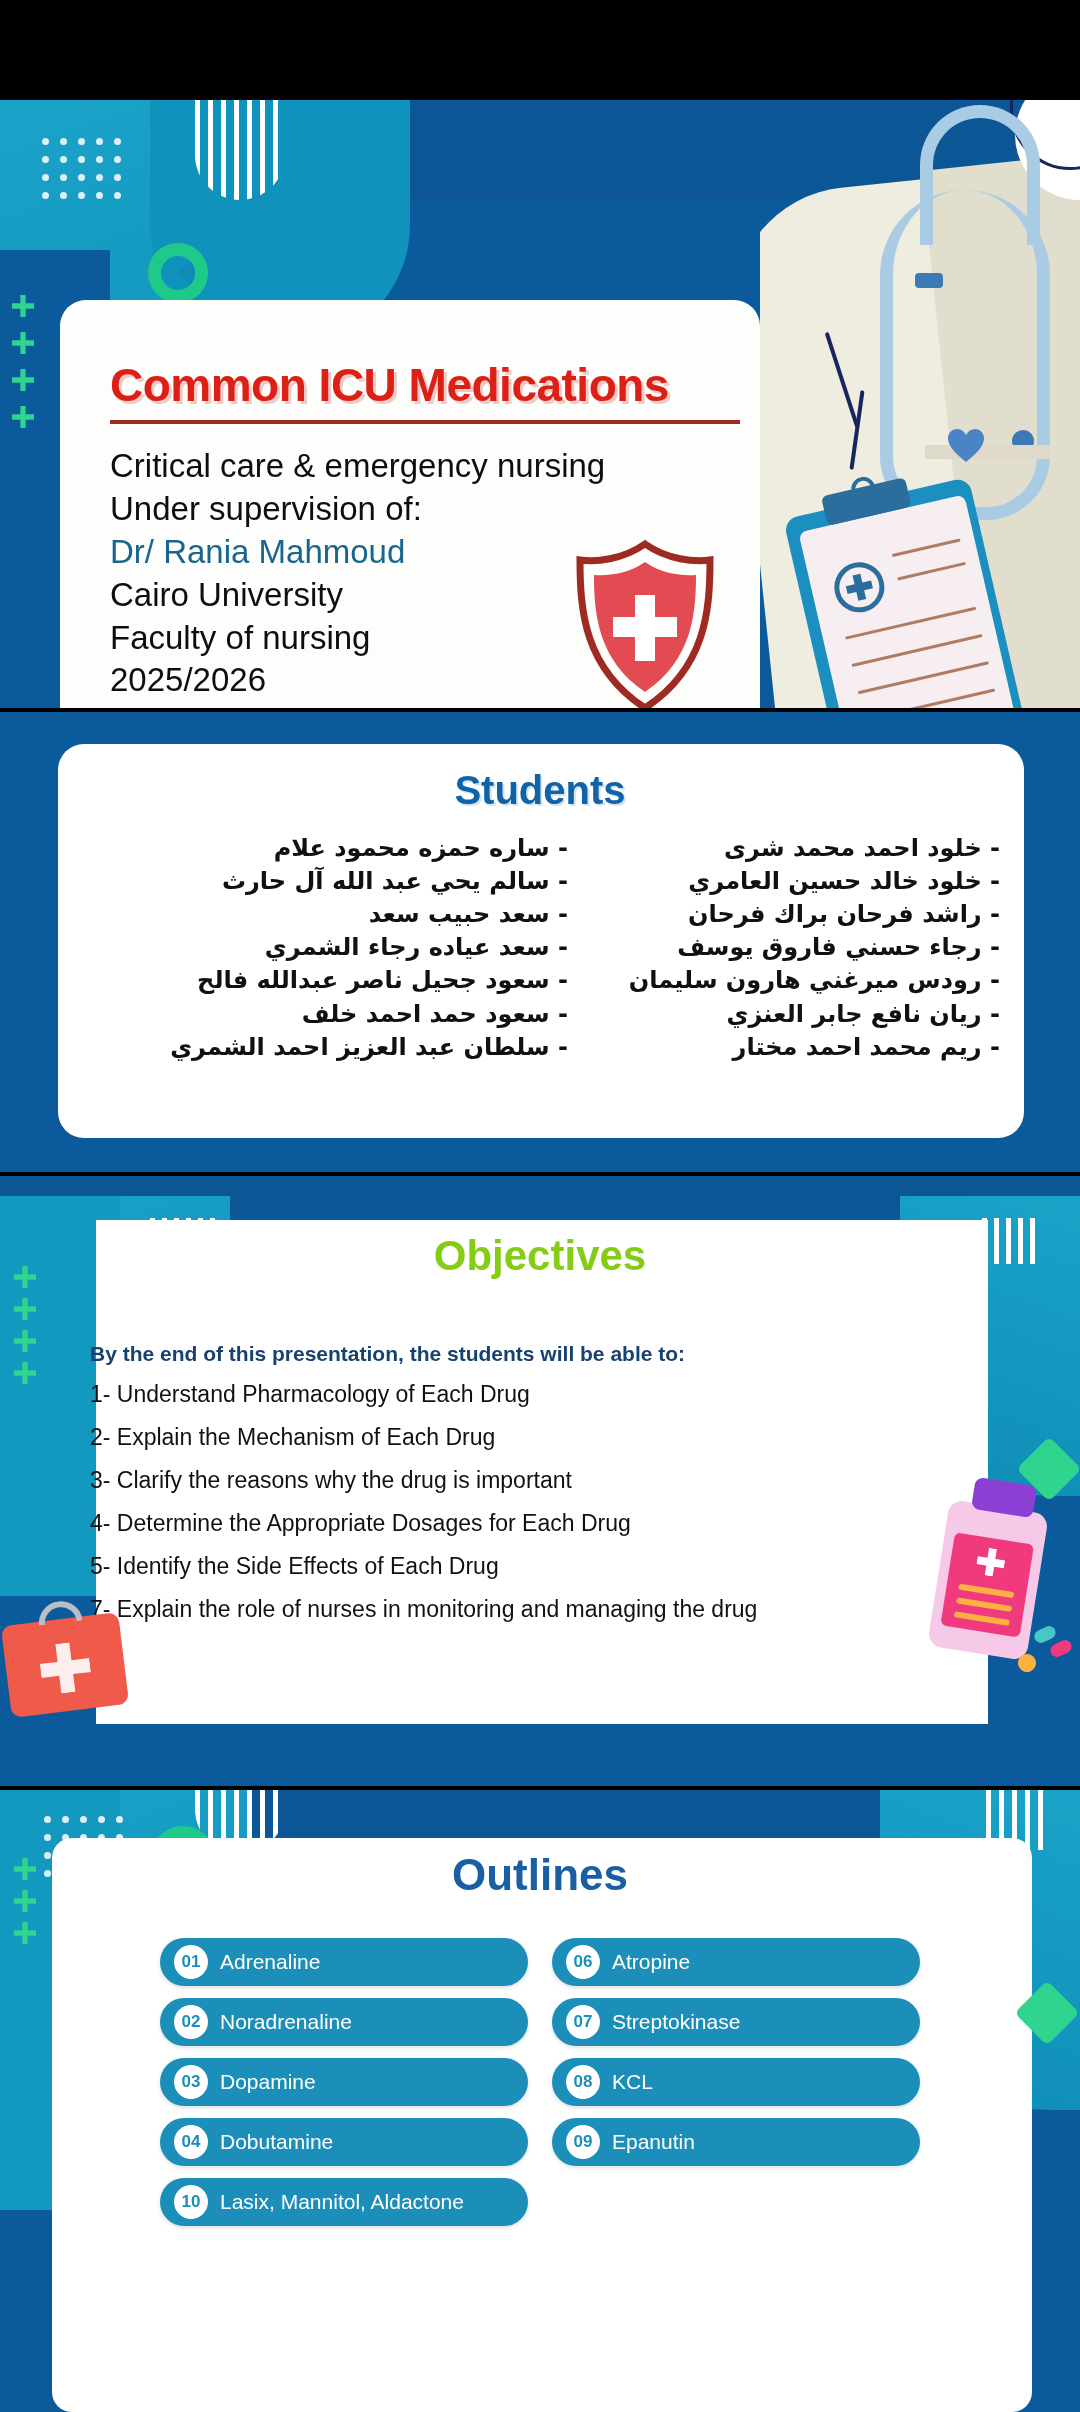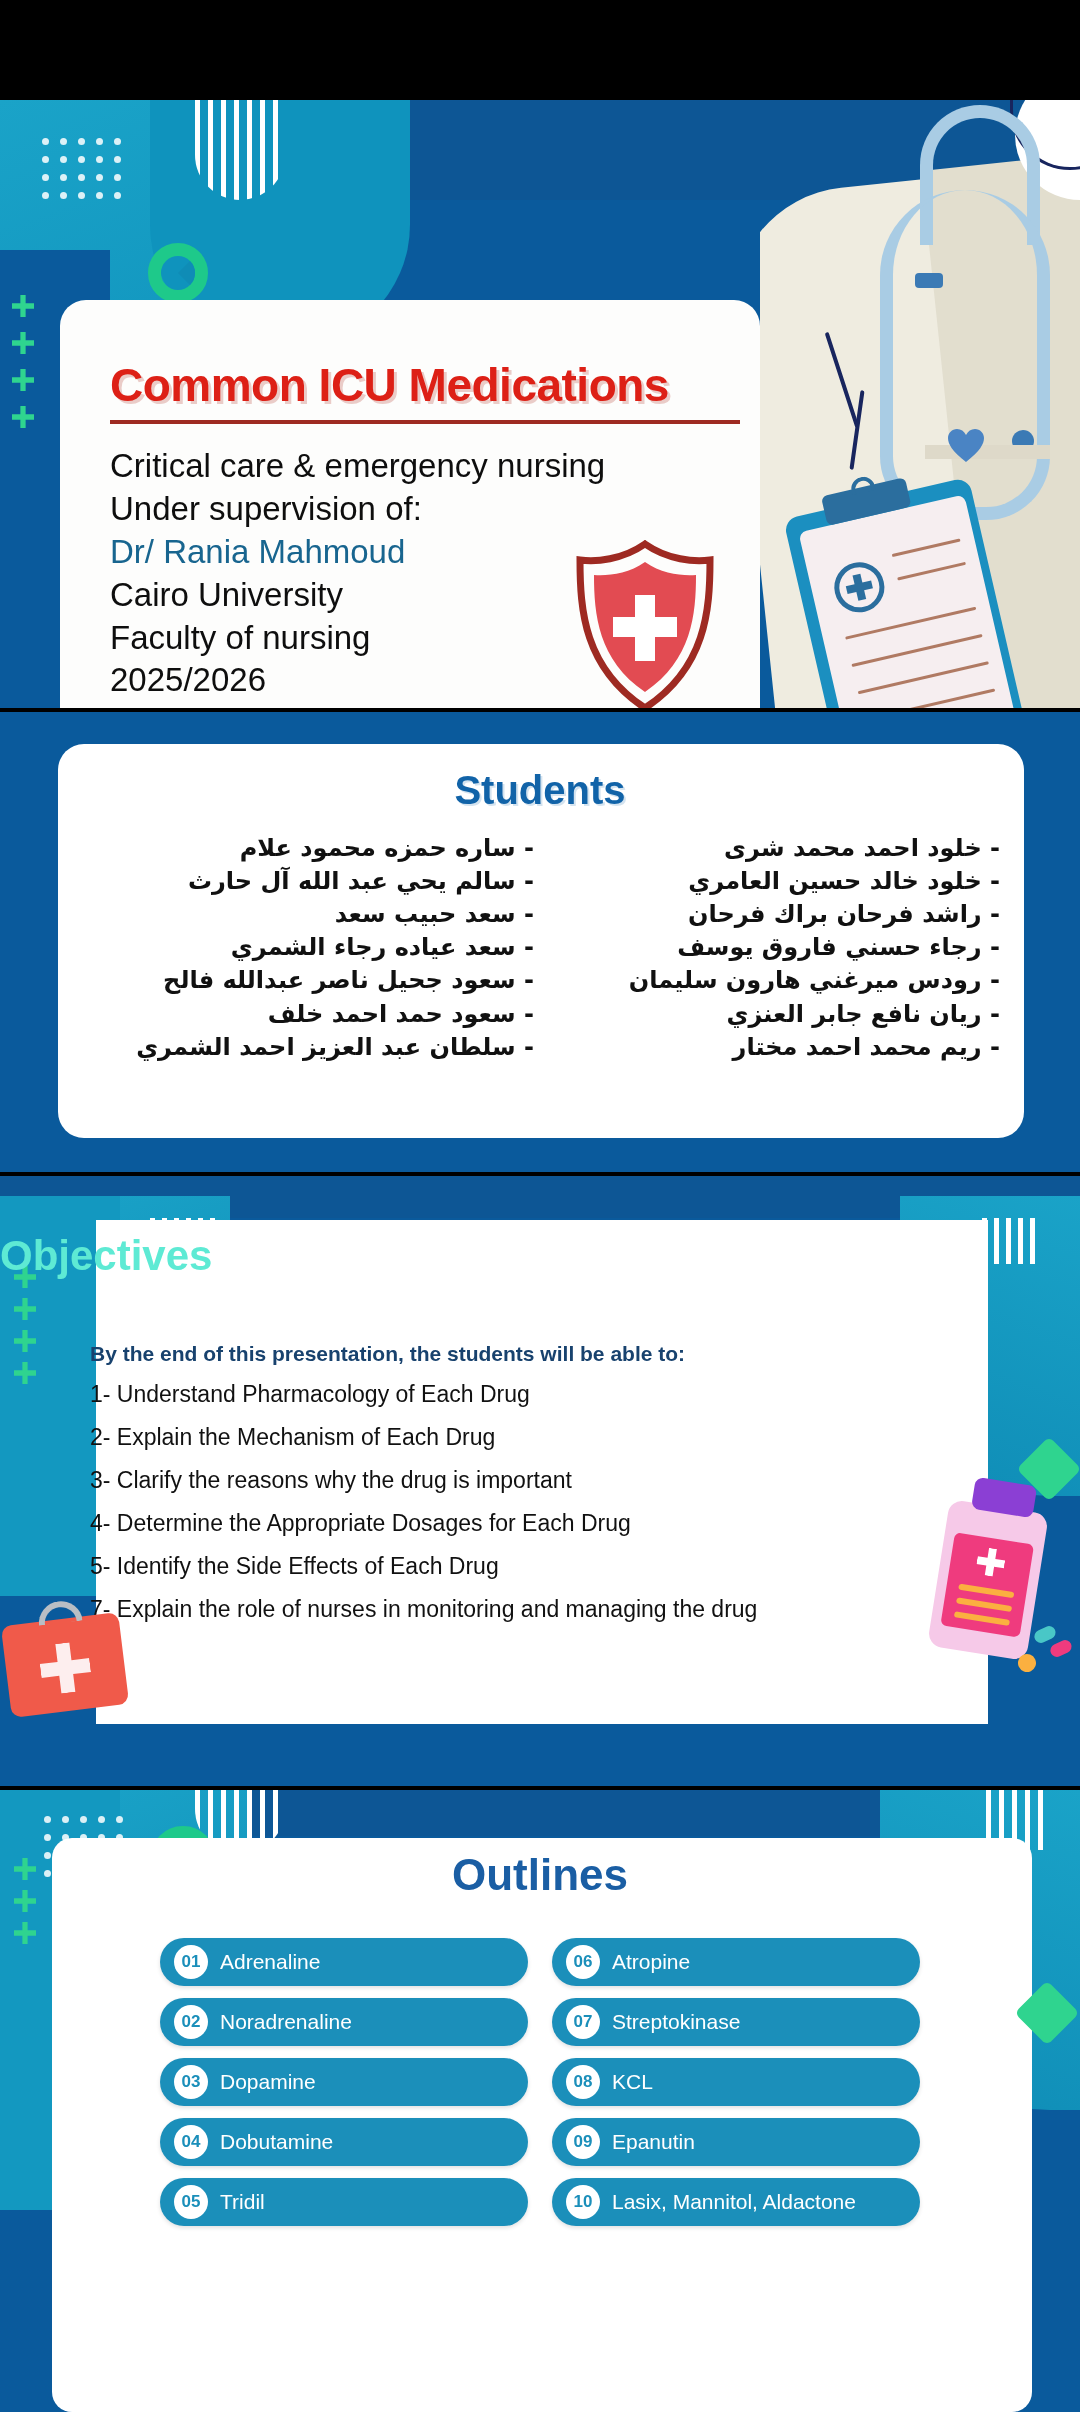--- a/index.html
+++ b/index.html
@@ -171,21 +171,21 @@
     position: absolute; left: 0; right: 0; top: 56px; text-align: center;
     font-size: 40px; font-weight: 800; color: #1163a8;
     text-shadow: 2px 2px 0 rgba(17,99,168,.18);
   }
   .names-col {
     position: absolute; top: 120px; font-size: 24px; line-height: 1.38;
     color: #111; direction: rtl; text-align: right; font-weight: 600;
     font-family: "DejaVu Sans", sans-serif;
   }
   #slide2 .col-right { right: 80px; width: 420px; }
-  #slide2 .col-left  { right: 546px; width: 440px; text-align: right; }
+  #slide2 .col-left  { right: 512px; width: 440px; text-align: right; }
 
   
   #slide3 { top: 1176px; height: 610px; background: #0a5a9c; }
   #slide3 .bg-navy { position: absolute; inset: 0; background: #0a5a9c; }
   #slide3 .top-navy { position: absolute; left: 0; top: 0; width: 1080px; height: 42px; background: #0d5695; }
   #slide3 .teal-l {
     position: absolute; left: 0; top: 20px; width: 230px; height: 260px;
     background: linear-gradient(160deg,#1aa3c8,#0f8cb6);
     border-bottom-right-radius: 190px 130px;
   }
@@ -196,22 +196,22 @@
   #slide3 .teal-r {
     position: absolute; right: 0; top: 20px; width: 180px; height: 300px;
     background: linear-gradient(200deg,#1aa3c8,#0f8cb6);
     border-bottom-left-radius: 150px 140px;
   }
   #slide3 .white-card {
     position: absolute; left: 96px; top: 44px; width: 892px; height: 504px;
     background: #fff;
   }
   #slide3 .heading {
-    position: absolute; left: 0; right: 0; top: 56px; text-align: left;
-    font-size: 42px; font-weight: 700; color: #5eead4;
+    position: absolute; left: 0; right: 0; top: 56px; text-align: center;
+    font-size: 42px; font-weight: 700; color: #84cc16;
   }
   #slide3 .lead {
     position: absolute; left: 90px; top: 166px;
     font-size: 21px; font-weight: 700; color: #18426e;
   }
   #slide3 .obj-list { position: absolute; left: 90px; top: 205px; width: 880px; }
   #slide3 .obj-list li {
     list-style: none; font-size: 23px; color: #111; margin-bottom: 16px;
   }
   
@@ -587,24 +587,20 @@
       </div>
       <div class="outline-pill">
         <span class="num">04</span>
         <span class="nm">Dobutamine</span>
       </div>
       <div class="outline-pill">
         <span class="num">09</span>
         <span class="nm">Epanutin</span>
       </div>
       <div class="outline-pill">
-        <span class="num">05</span>
-        <span class="nm">Tridil</span>
-      </div>
-      <div class="outline-pill">
         <span class="num">10</span>
         <span class="nm">Lasix, Mannitol, Aldactone</span>
       </div>
     </div>
 
     <div class="watermark" style="top:488px;">
       <div class="ar">نافذلي</div>
       <div class="en">nafezly.com</div>
     </div>
   </section>

